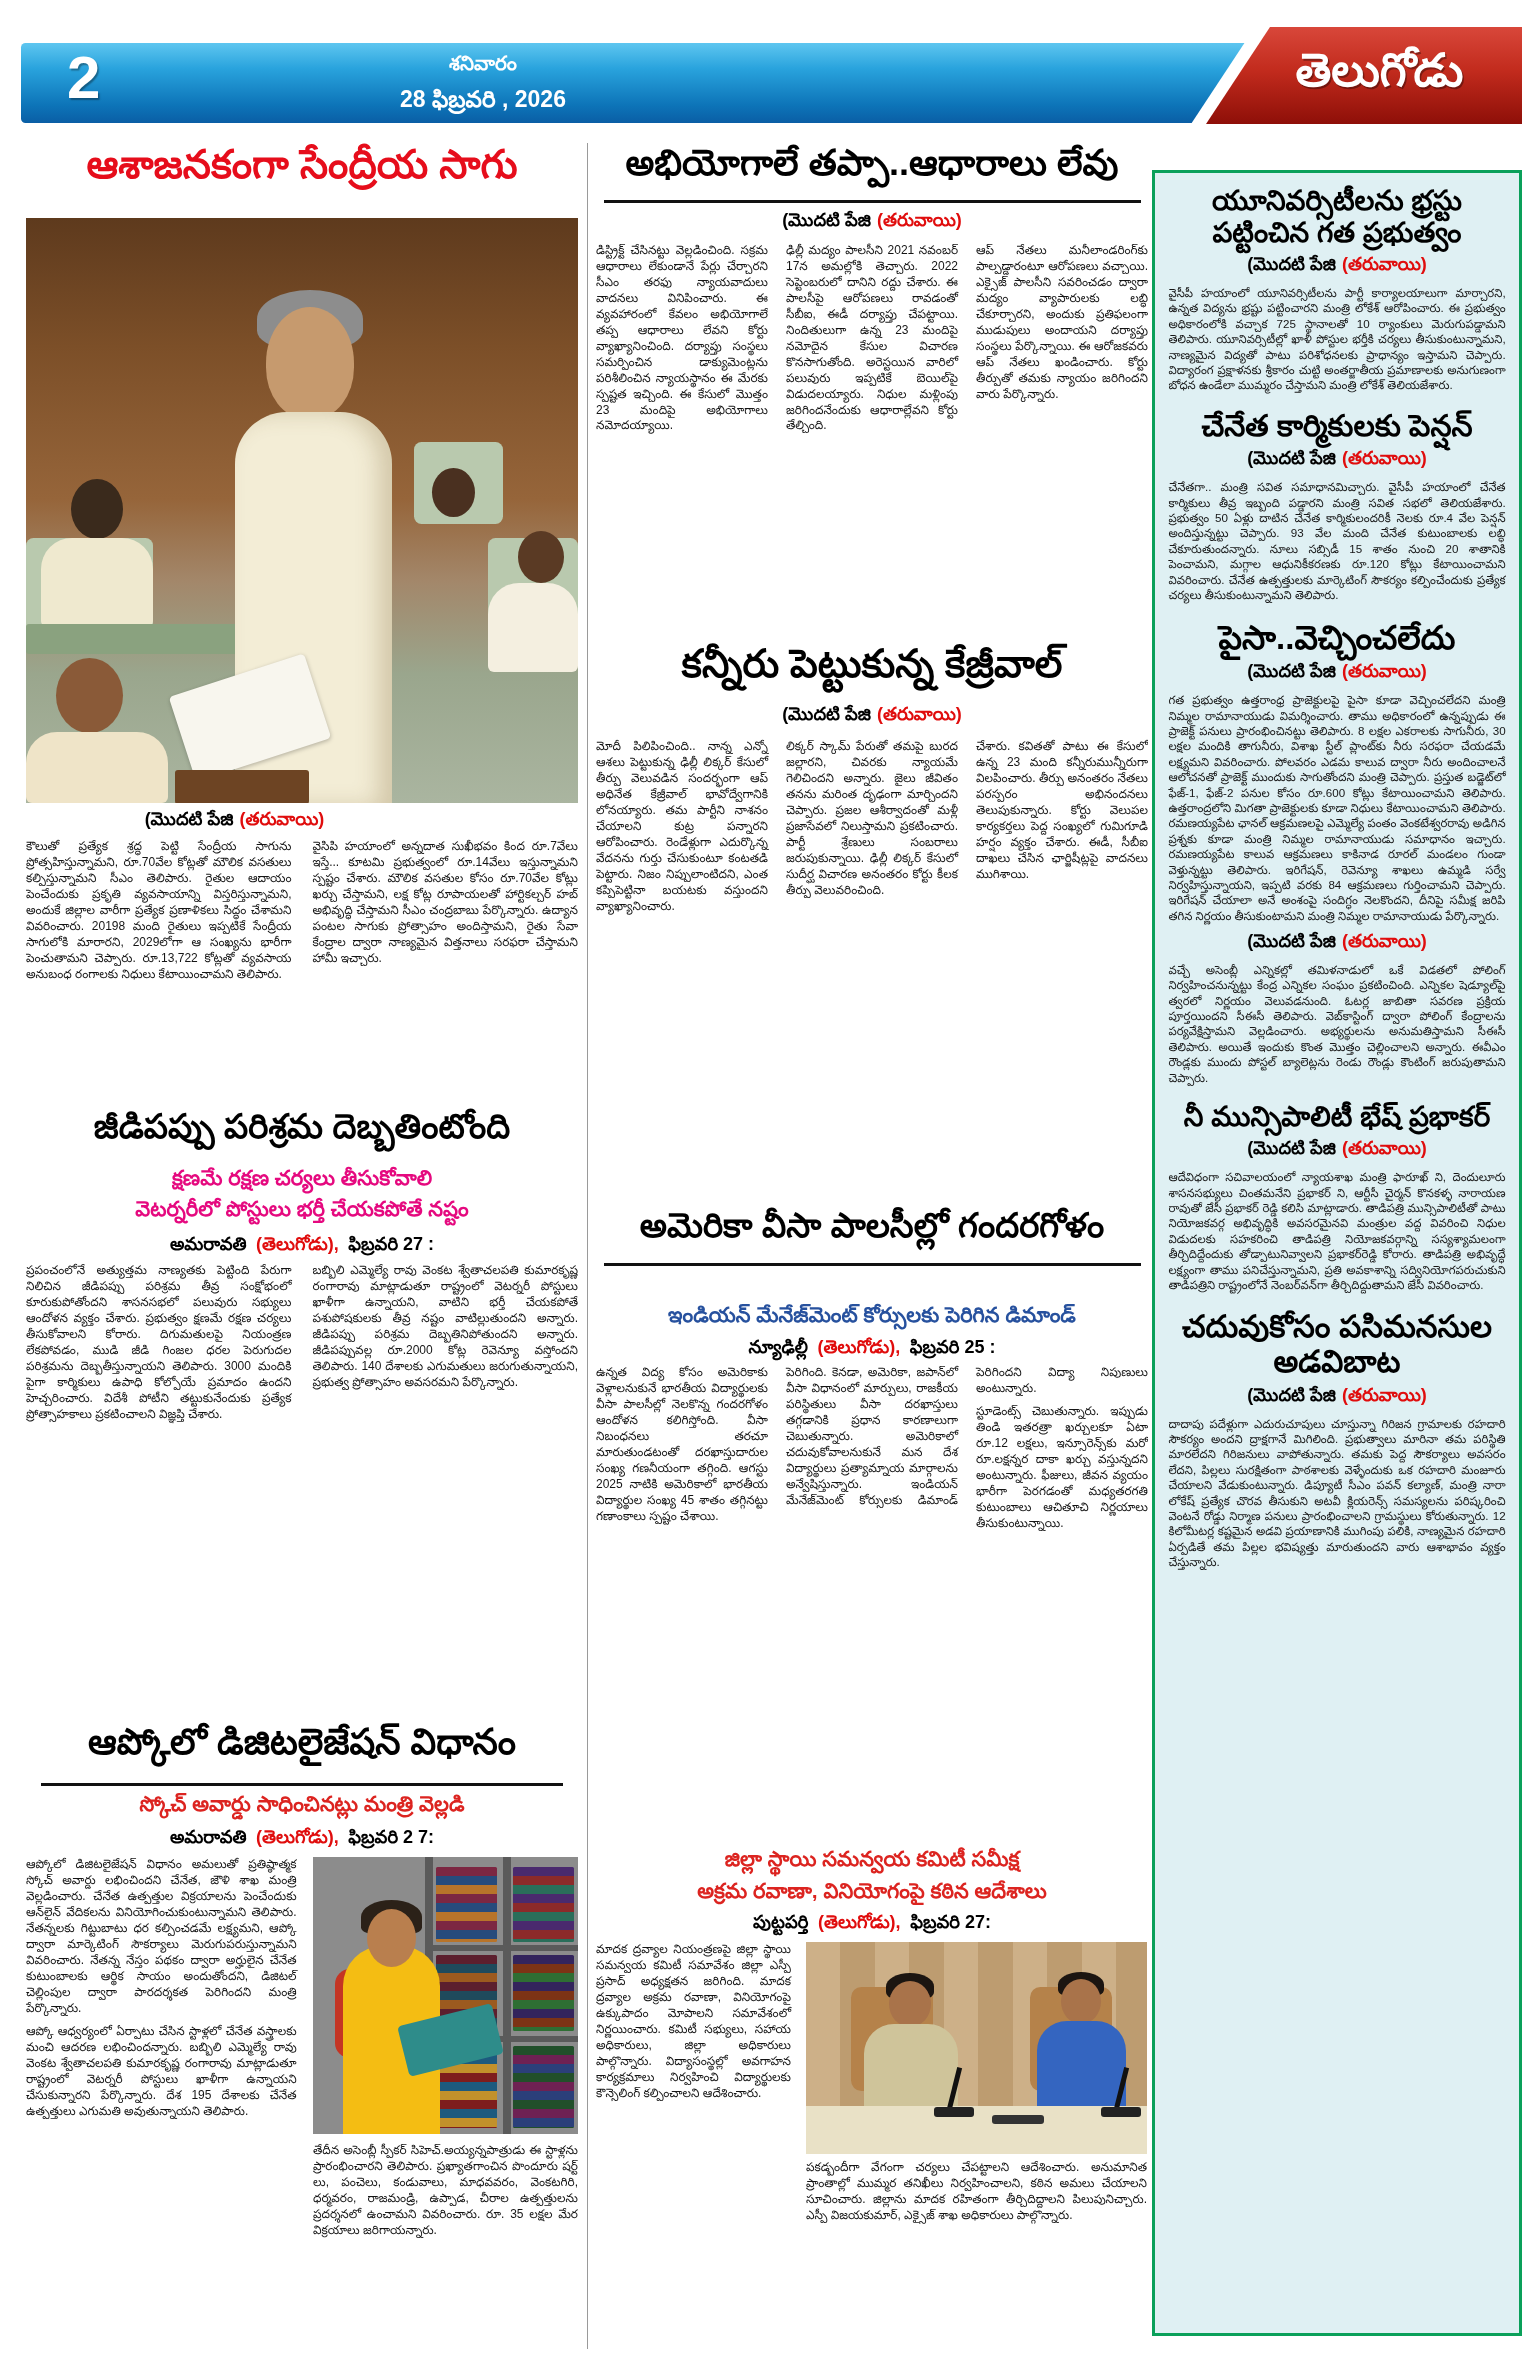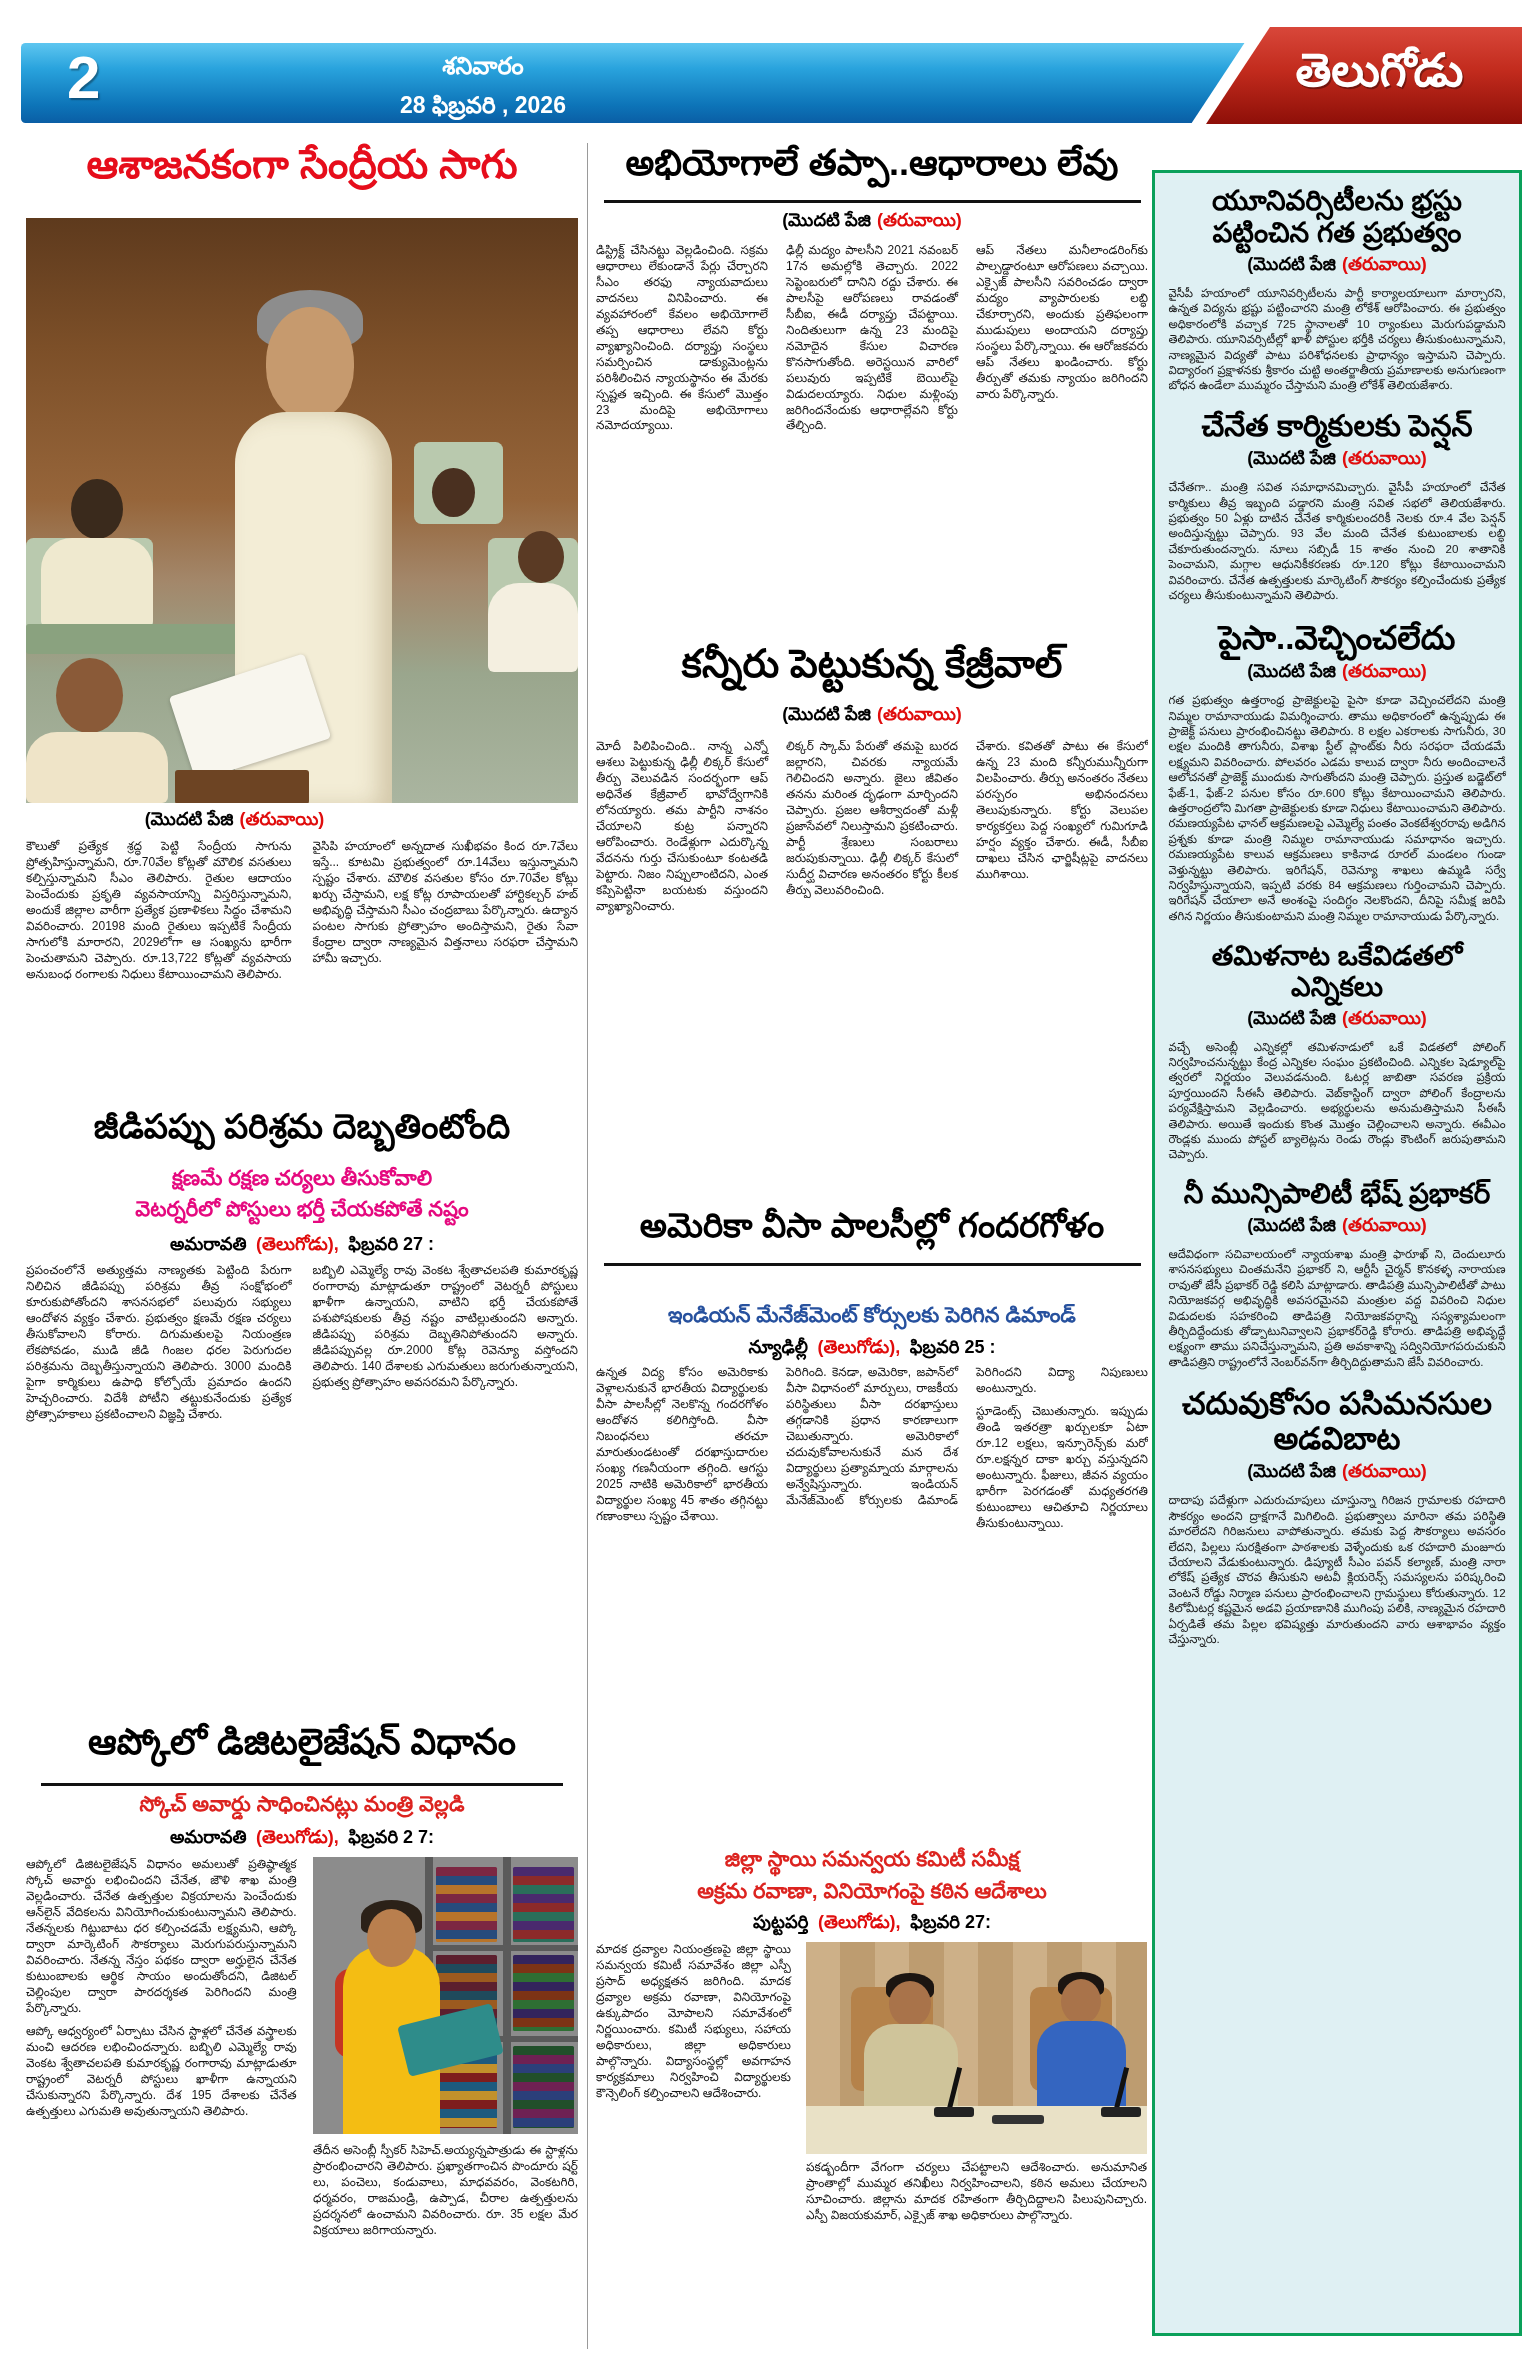--- a/index.html
+++ b/index.html
@@ -5,21 +5,21 @@
   html,body{margin:0;padding:0;background:#ffffff;}
   .page{position:relative;width:1541px;height:2377px;background:#fff;
         font-family:"Liberation Sans",sans-serif;overflow:hidden;color:#111;}
 
   
   .header-bar{position:absolute;left:21px;top:43px;width:1252px;height:80px;border-radius:4.5px;
     background:linear-gradient(180deg,#5ec6f0 0%,#29a3dd 32%,#0d74b8 78%,#0a5ea5 100%);}
   .page-num{position:absolute;left:46px;top:4.5px;color:#fff;font-size:60px;font-weight:bold;
     text-shadow:1.5px 2.2px 1.5px rgba(0,0,0,.35);line-height:1;}
   .date-block{position:absolute;left:268px;top:9px;width:388px;text-align:center;color:#fff;font-weight:bold;}
-  .date-day{font-size:24px;}
+  .date-day{font-size:20px;}
   .date-date{font-size:23px;margin-top:6px;}
   .masthead-white{position:absolute;left:1191px;top:27px;width:331px;height:97px;background:#fff;
     clip-path:polygon(64px 0,100% 0,100% 100%,0 100%);}
   .masthead-red{position:absolute;left:1206px;top:27px;width:316px;height:97px;
     background:linear-gradient(180deg,#d8473a 0%,#c22b1d 45%,#8e0f08 100%);
     clip-path:polygon(64px 0,100% 0,100% 100%,0 100%);
     display:flex;align-items:center;justify-content:center;padding-left:31px;box-sizing:border-box;}
   .masthead-text{color:#fff;font-size:46px;font-weight:bold;text-shadow:1.5px 2.2px 0 rgba(0,0,0,.35);}
 
   
@@ -277,21 +277,20 @@
     </div>
 
     <div class="r-hl" style="font-size:33px;">పైసా..వెచ్చించలేదు</div>
     <div class="continued">
       <span>(మొదటి పేజి</span><span class="red">(తరువాయి)</span>
     </div>
     <div class="body-text">
       <p>గత ప్రభుత్వం ఉత్తరాంధ్ర ప్రాజెక్టులపై పైసా కూడా వెచ్చించలేదని మంత్రి నిమ్మల రామానాయుడు విమర్శించారు. తాము అధికారంలో ఉన్నప్పుడు ఈ ప్రాజెక్ట్ పనులు ప్రారంభించినట్టు తెలిపారు. 8 లక్షల ఎకరాలకు సాగునీరు, 30 లక్షల మందికి తాగునీరు, విశాఖ స్టీల్ ప్లాంట్‌కు నీరు సరఫరా చేయడమే లక్ష్యమని వివరించారు. పోలవరం ఎడమ కాలువ ద్వారా నీరు అందించాలనే ఆలోచనతో ప్రాజెక్ట్ ముందుకు సాగుతోందని మంత్రి చెప్పారు. ప్రస్తుత బడ్జెట్‌లో ఫేజ్-1, ఫేజ్-2 పనుల కోసం రూ.600 కోట్లు కేటాయించామని తెలిపారు. ఉత్తరాంద్రలోని మిగతా ప్రాజెక్టులకు కూడా నిధులు కేటాయించామని తెలిపారు. రమణయ్యపేట ఛానల్ ఆక్రమణలపై ఎమ్మెల్యే పంతం వెంకటేశ్వరరావు అడిగిన ప్రశ్నకు కూడా మంత్రి నిమ్మల రామానాయుడు సమాధానం ఇచ్చారు. రమణయ్యపేట కాలువ ఆక్రమణలు కాకినాడ రూరల్ మండలం గుండా వెళ్తున్నట్టు తెలిపారు. ఇరిగేషన్, రెవెన్యూ శాఖలు ఉమ్మడి సర్వే నిర్వహిస్తున్నాయని, ఇప్పటి వరకు 84 ఆక్రమణలు గుర్తించామని చెప్పారు. ఇరిగేషన్ చేయాలా అనే అంశంపై సందిగ్ధం నెలకొందని, దీనిపై సమీక్ష జరిపి తగిన నిర్ణయం తీసుకుంటామని మంత్రి నిమ్మల రామానాయుడు పేర్కొన్నారు.</p>
     </div>
 
-    <div class="r-hl" style="font-size:27.6px;">తమిళనాట ఒకేవిడతలో ఎన్నికలు</div>
     <div class="continued">
       <span>(మొదటి పేజి</span><span class="red">(తరువాయి)</span>
     </div>
     <div class="body-text">
       <p>వచ్చే అసెంబ్లీ ఎన్నికల్లో తమిళనాడులో ఒకే విడతలో పోలింగ్ నిర్వహించనున్నట్టు కేంద్ర ఎన్నికల సంఘం ప్రకటించింది. ఎన్నికల షెడ్యూల్‌పై త్వరలో నిర్ణయం వెలువడనుంది. ఓటర్ల జాబితా సవరణ ప్రక్రియ పూర్తయిందని సీఈసీ తెలిపారు. వెబ్‌కాస్టింగ్ ద్వారా పోలింగ్ కేంద్రాలను పర్యవేక్షిస్తామని వెల్లడించారు. అభ్యర్థులను అనుమతిస్తామని సీఈసీ తెలిపారు. అయితే ఇందుకు కొంత మొత్తం చెల్లించాలని అన్నారు. ఈవీఎం రౌండ్లకు ముందు పోస్టల్ బ్యాలెట్లను రెండు రౌండ్లు కౌంటింగ్ జరుపుతామని చెప్పారు.</p>
     </div>
 
     <div class="r-hl" style="font-size:28px;">నీ మున్సిపాలిటీ భేష్ ప్రభాకర్</div>
     <div class="continued">
       <span>(మొదటి పేజి</span><span class="red">(తరువాయి)</span>

